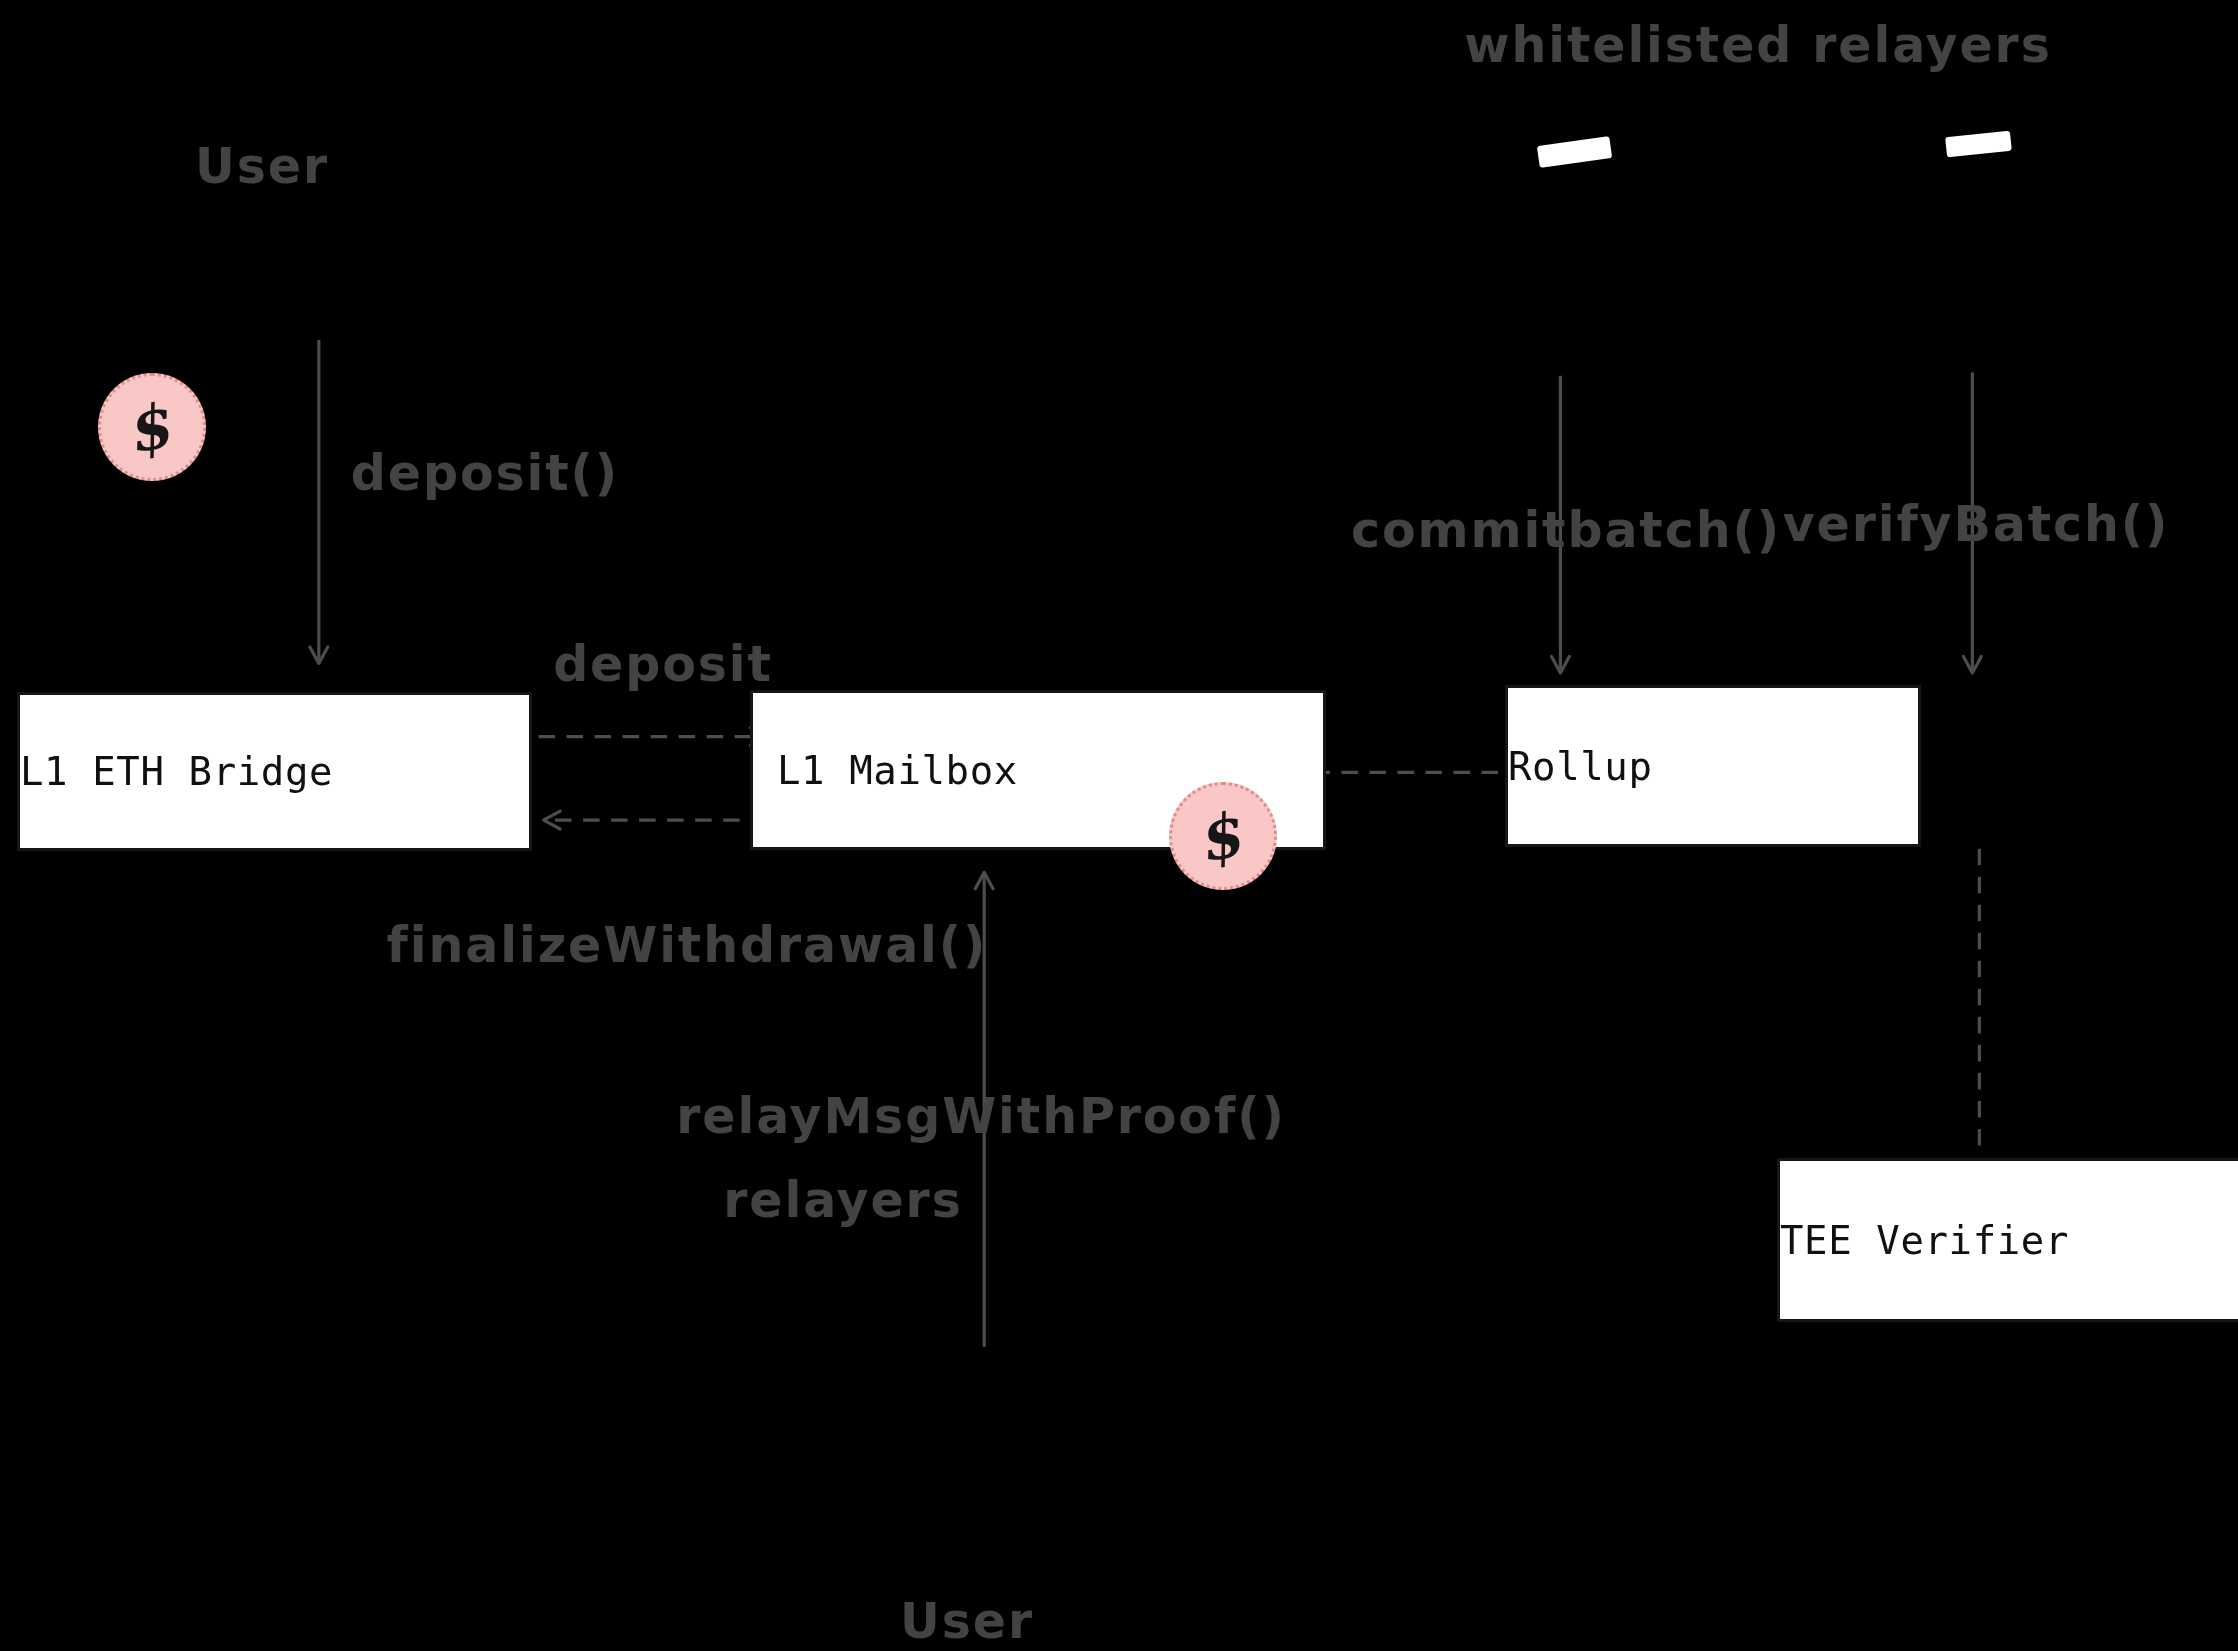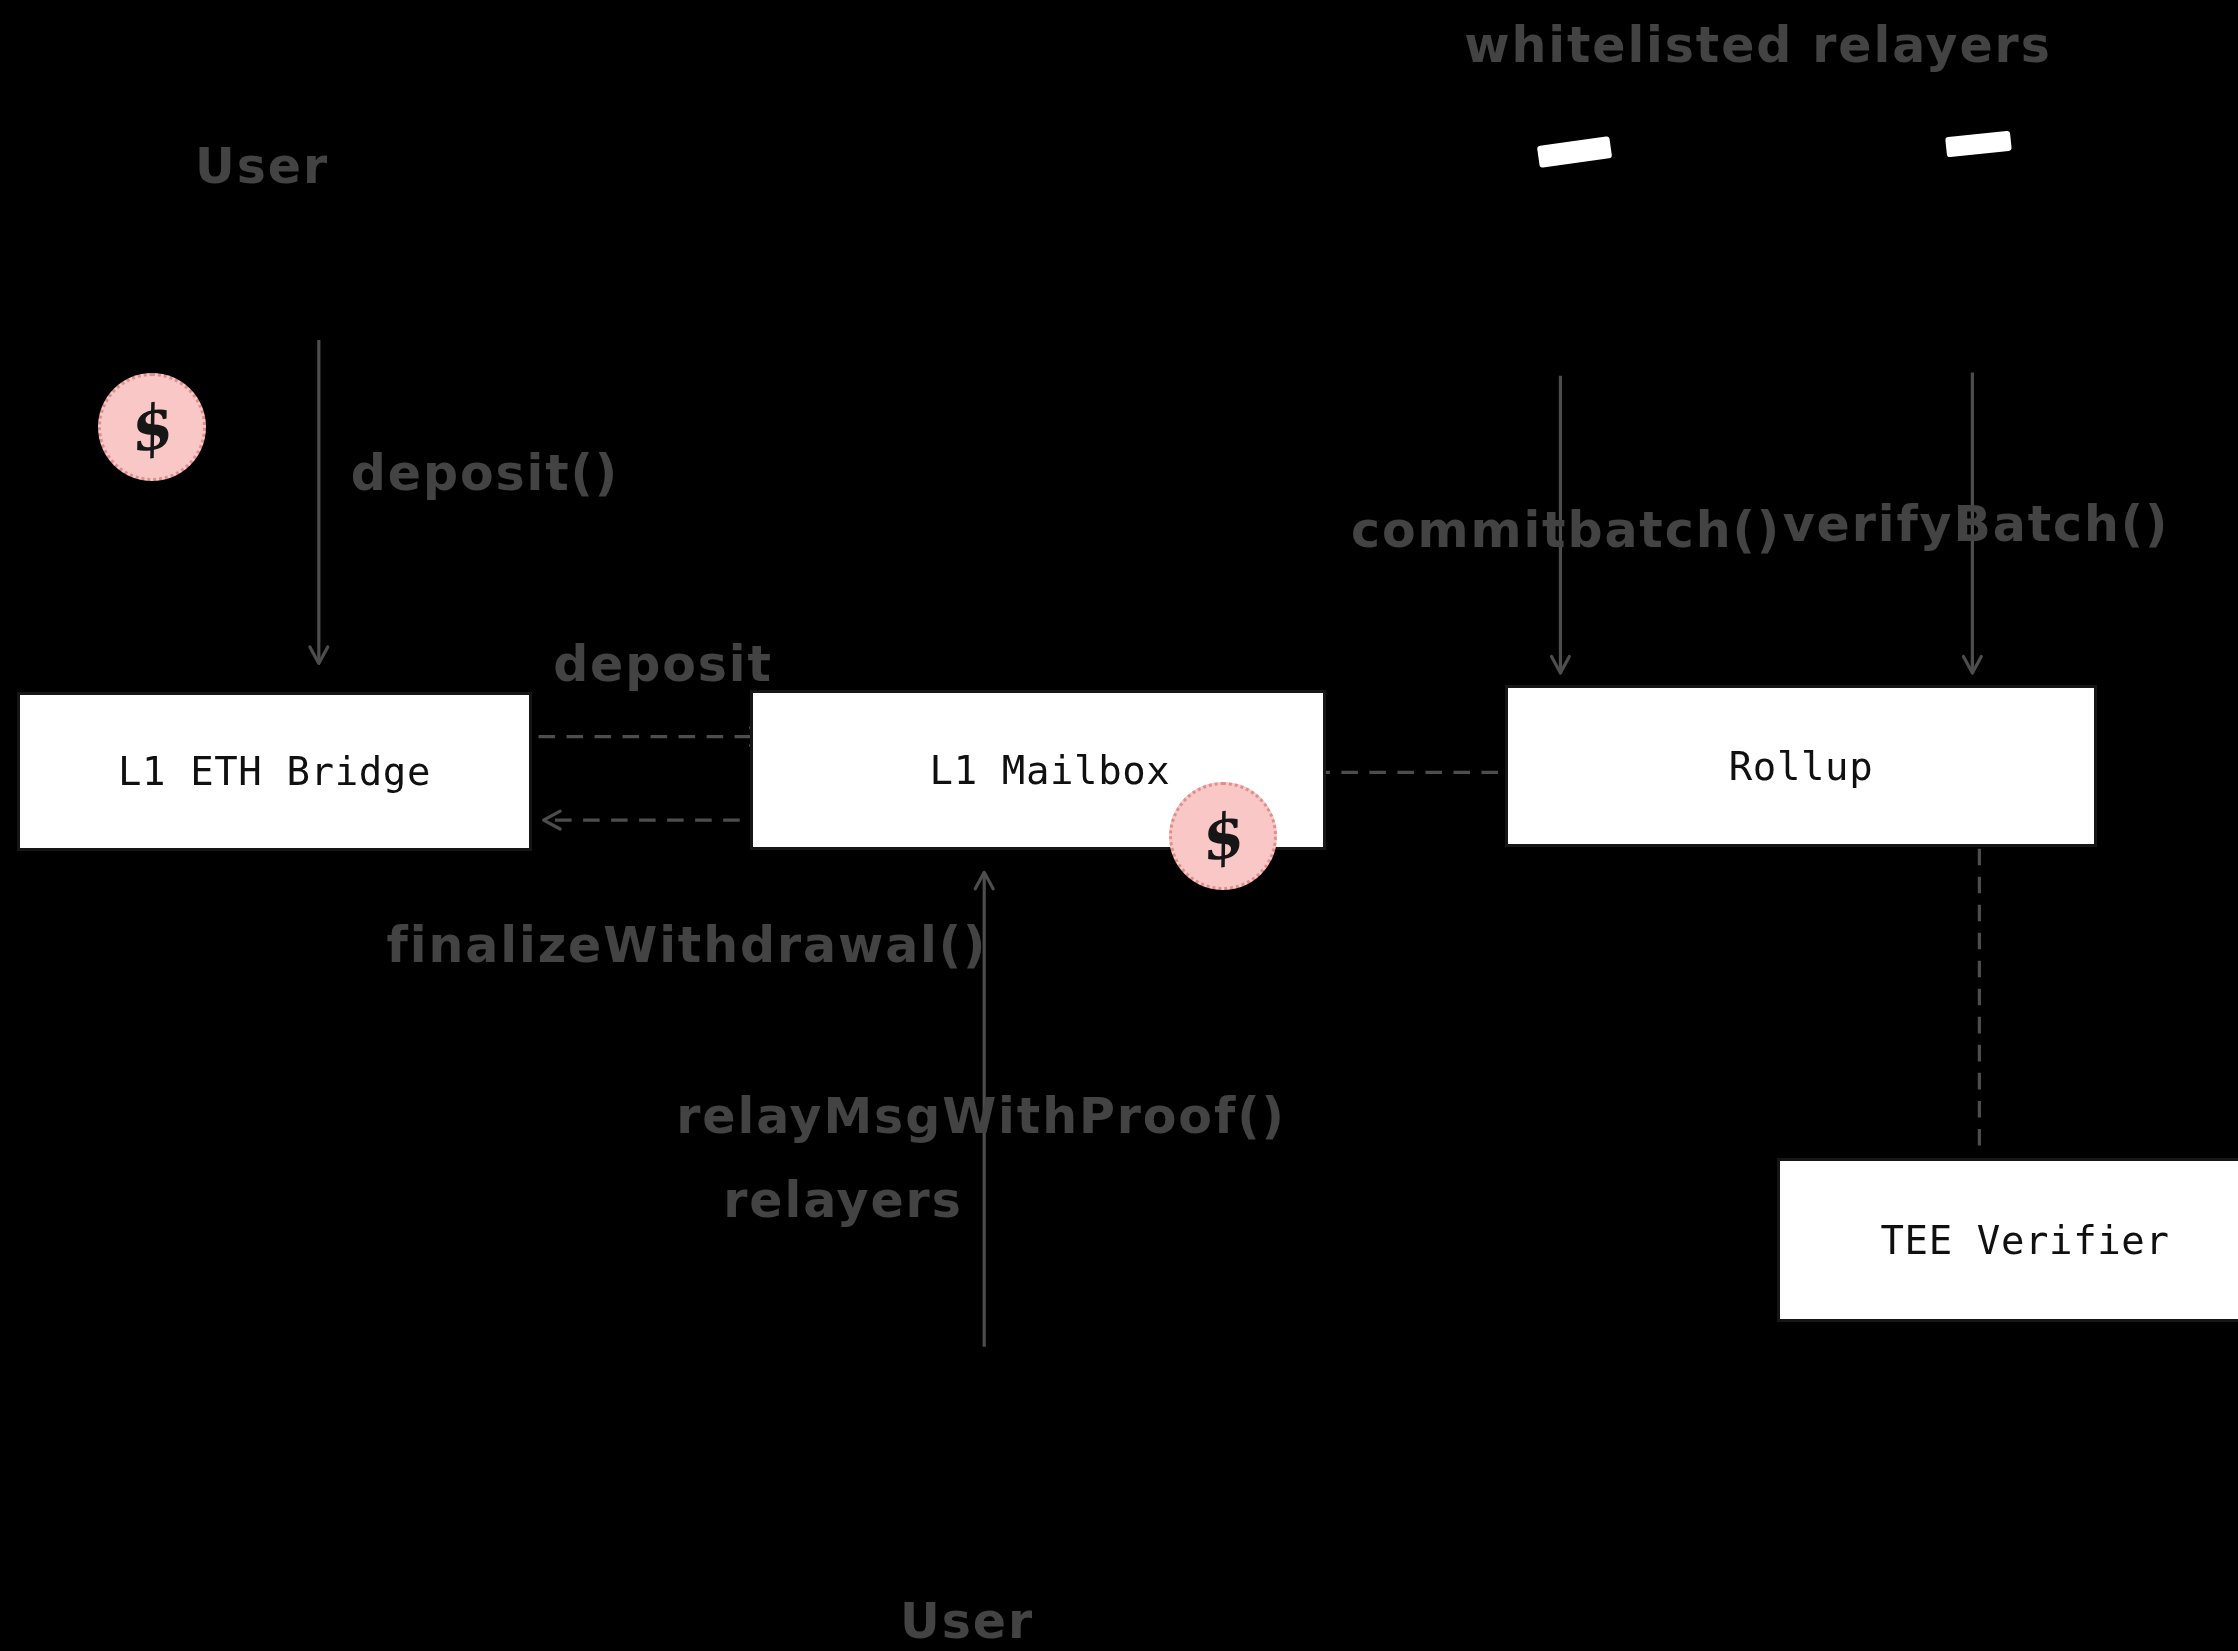--- a/index.html
+++ b/index.html
@@ -21,21 +21,21 @@
     width: 2239px; height: 1651px;
     pointer-events: none;
   }
   .node {
     position: absolute;
     background: #ffffff;
     border: 3.2px solid #161616;
     box-sizing: border-box;
     display: flex;
     align-items: center;
-    justify-content: center;
+    justify-content: flex-start;
     z-index: 2;
   }
   .node span {
     font-family: "DejaVu Sans Mono", "Liberation Mono", monospace;
     font-size: 39px;
     color: #101010;
     letter-spacing: 0.6px;
     white-space: nowrap;
   }
   .hw {
@@ -71,21 +71,21 @@
     transform: rotate(-10deg);
   }
   .relayer-bar {
     position: absolute;
     background: #ffffff;
     border-radius: 3.2px;
     z-index: 2;
   }
   #bridge   { left: 17px;   top: 692px; width: 515px; height: 159px; }
   #mailbox  { left: 750px; top: 690px; width: 576px; height: 160px; padding-left: 24px; }
-  #rollup   { left: 1505px; top: 685px; width: 592px; height: 162px; }
+  #rollup   { left: 1505px; top: 685px; width: 416px; height: 162px; }
   #tee      { left: 1741px; top: 1158px; width: 496px; height: 164px; margin-left: 36px; }
 
   #coin-left  { left: 98px;  top: 373px;  }
   #coin-right { left: 1169px; top: 782px; }
 
   #bar-left  { left: 1538px; top: 141px; width: 73px; height: 21.7px; transform: rotate(-8deg); }
   #bar-right { left: 1946px; top: 134px; width: 65px; height: 20.4px; transform: rotate(-6deg); }
 
   #lbl-user-top        { left: 262px;  top: 166px;  }
   #lbl-deposit         { left: 485px;  top: 473px; text-align: center;  }

